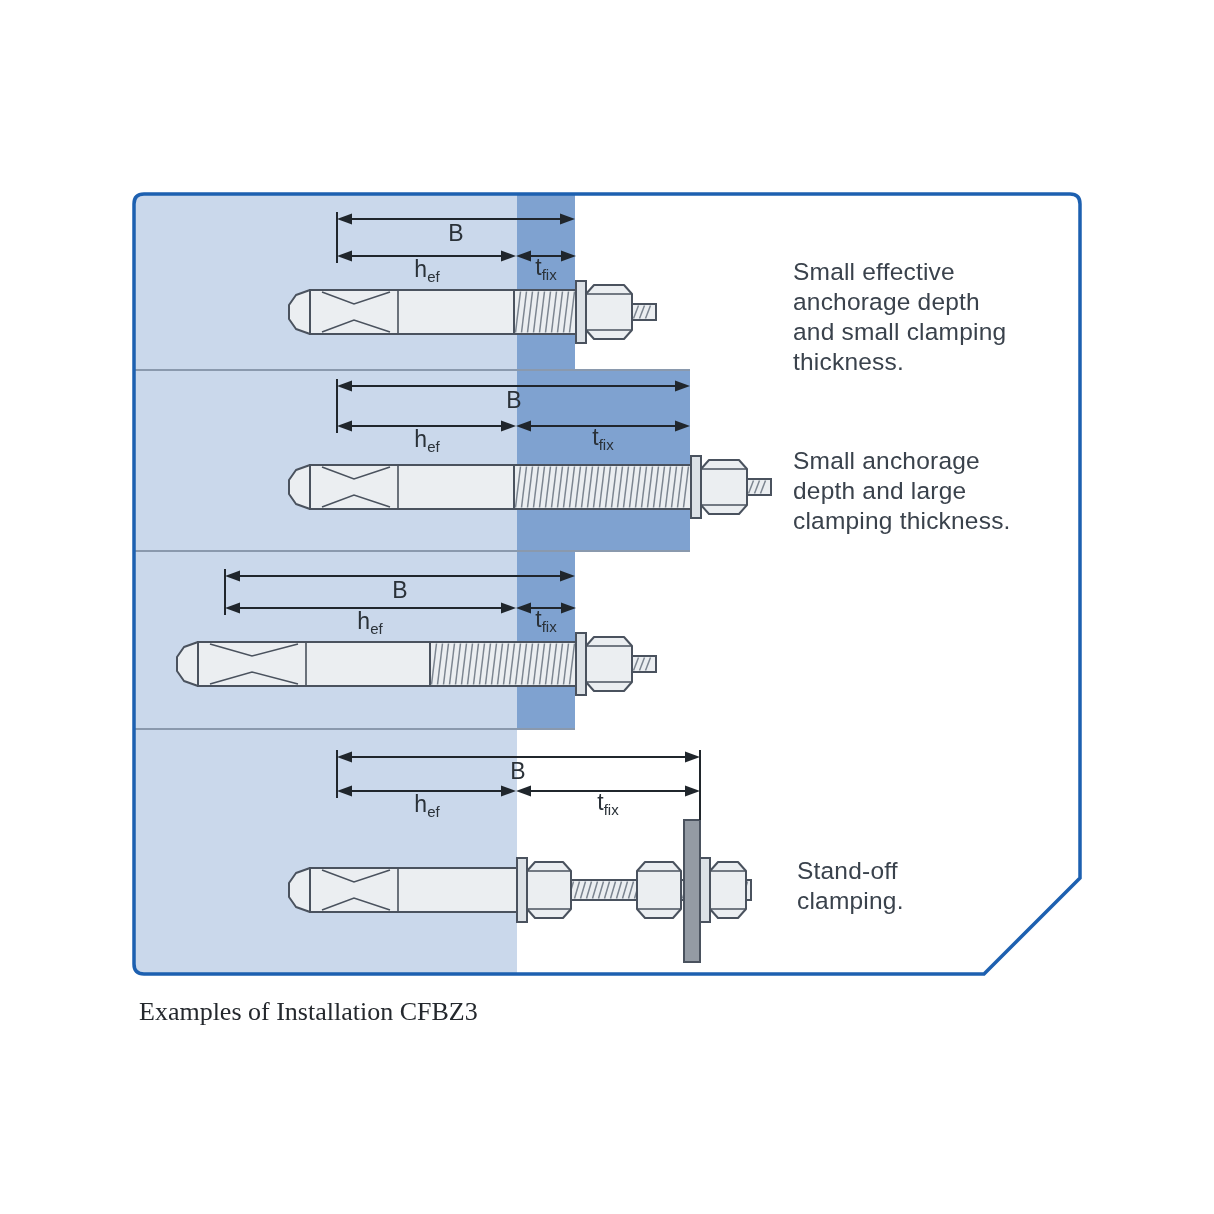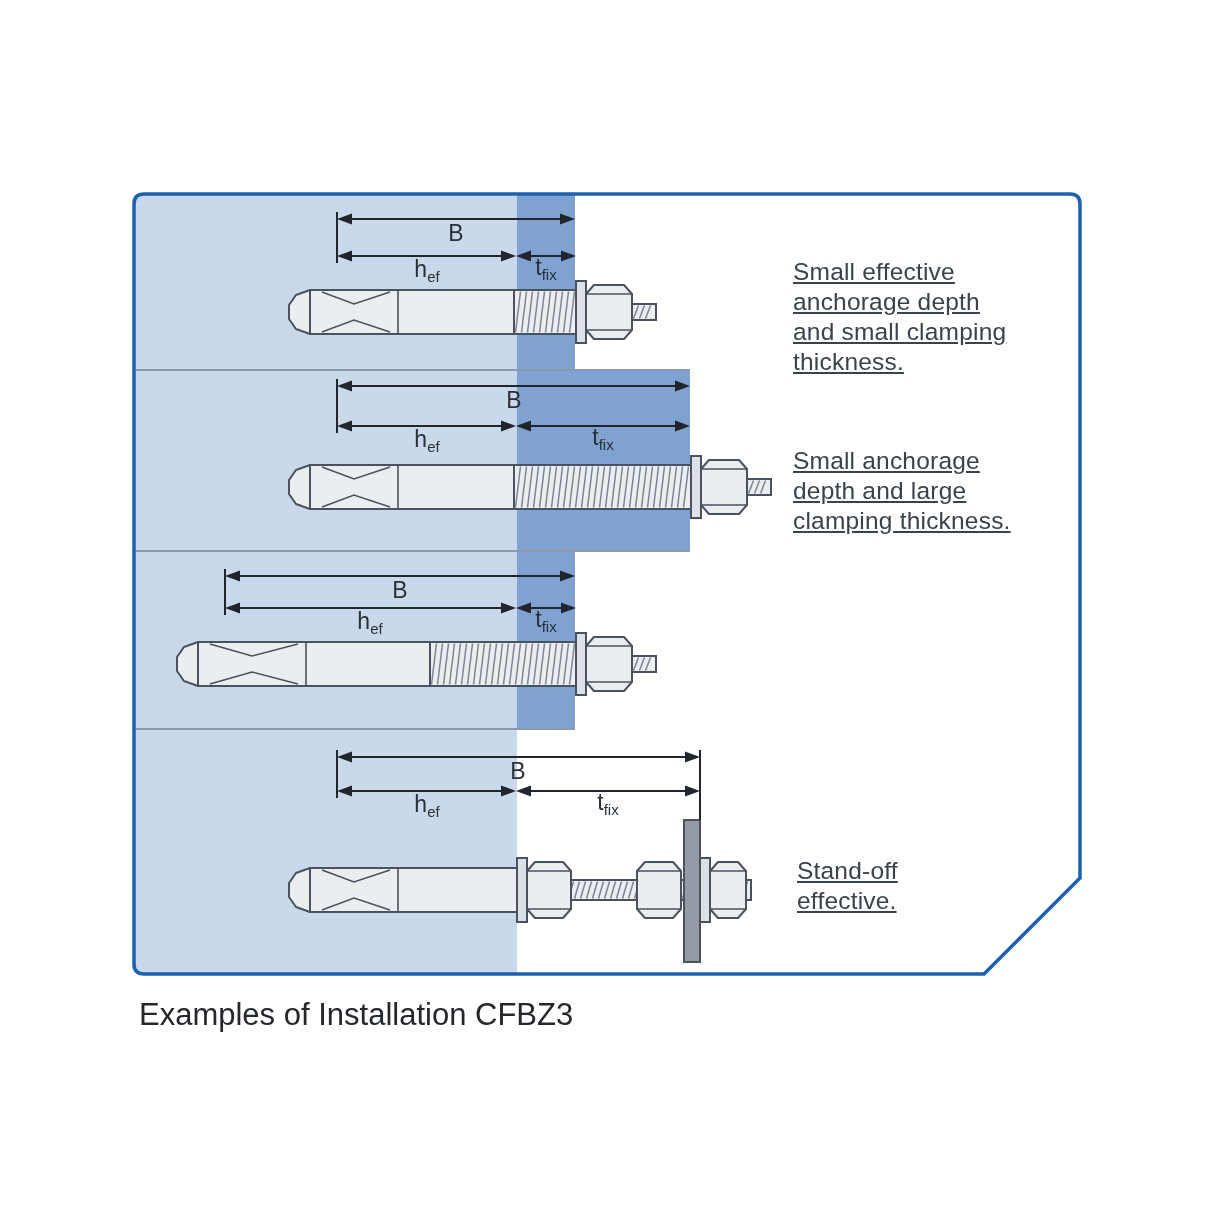--- a/index.html
+++ b/index.html
@@ -3,24 +3,24 @@
 <meta charset="utf-8">
 <style>
   html,body { margin:0; padding:0; background:#ffffff; }
   .page {
     position:relative; width:1214px; height:1214px; background:#ffffff;
     overflow:hidden; font-family:"Liberation Sans", sans-serif;
   }
   .diagram-svg { position:absolute; left:0; top:0; }
   .desc {
     position:absolute; white-space:pre-line; font-size:24.5px; line-height:30px;
-    color:#3A424C; letter-spacing:0.2px;text-decoration:underline;
+    color:#3A424C; letter-spacing:0.2px;
   }
   .caption {
-    position:absolute; left:139px; top:997px; font-size:31px; color:#24282D;
+    position:absolute; left:139px; top:997px; font-size:26px; color:#24282D;font-family:Liberation Serif, serif;
   }
   .dim-label { font-family:"Liberation Sans", sans-serif; fill:#2A3138; }
 </style>
 </head>
 <body>
 
 <div class="page">
 
   <svg class="diagram-svg" width="1214" height="1214" viewBox="0 0 1214 1214" xmlns="http://www.w3.org/2000/svg">
     <defs>
@@ -302,17 +302,17 @@
   </svg>
 
   <div class="desc" style="left:793px; top:257px; width:280px">Small effective
 anchorage depth
 and small clamping
 thickness.</div>
   <div class="desc" style="left:793px; top:446px; width:290px">Small anchorage
 depth and large
 clamping thickness.</div>
   <div class="desc" style="left:797px; top:856px; width:240px">Stand-off
-effective.</div>
+clamping.</div>
 
   <div class="caption">Examples of Installation CFBZ3</div>
 
 </div>
 
 </body></html>

